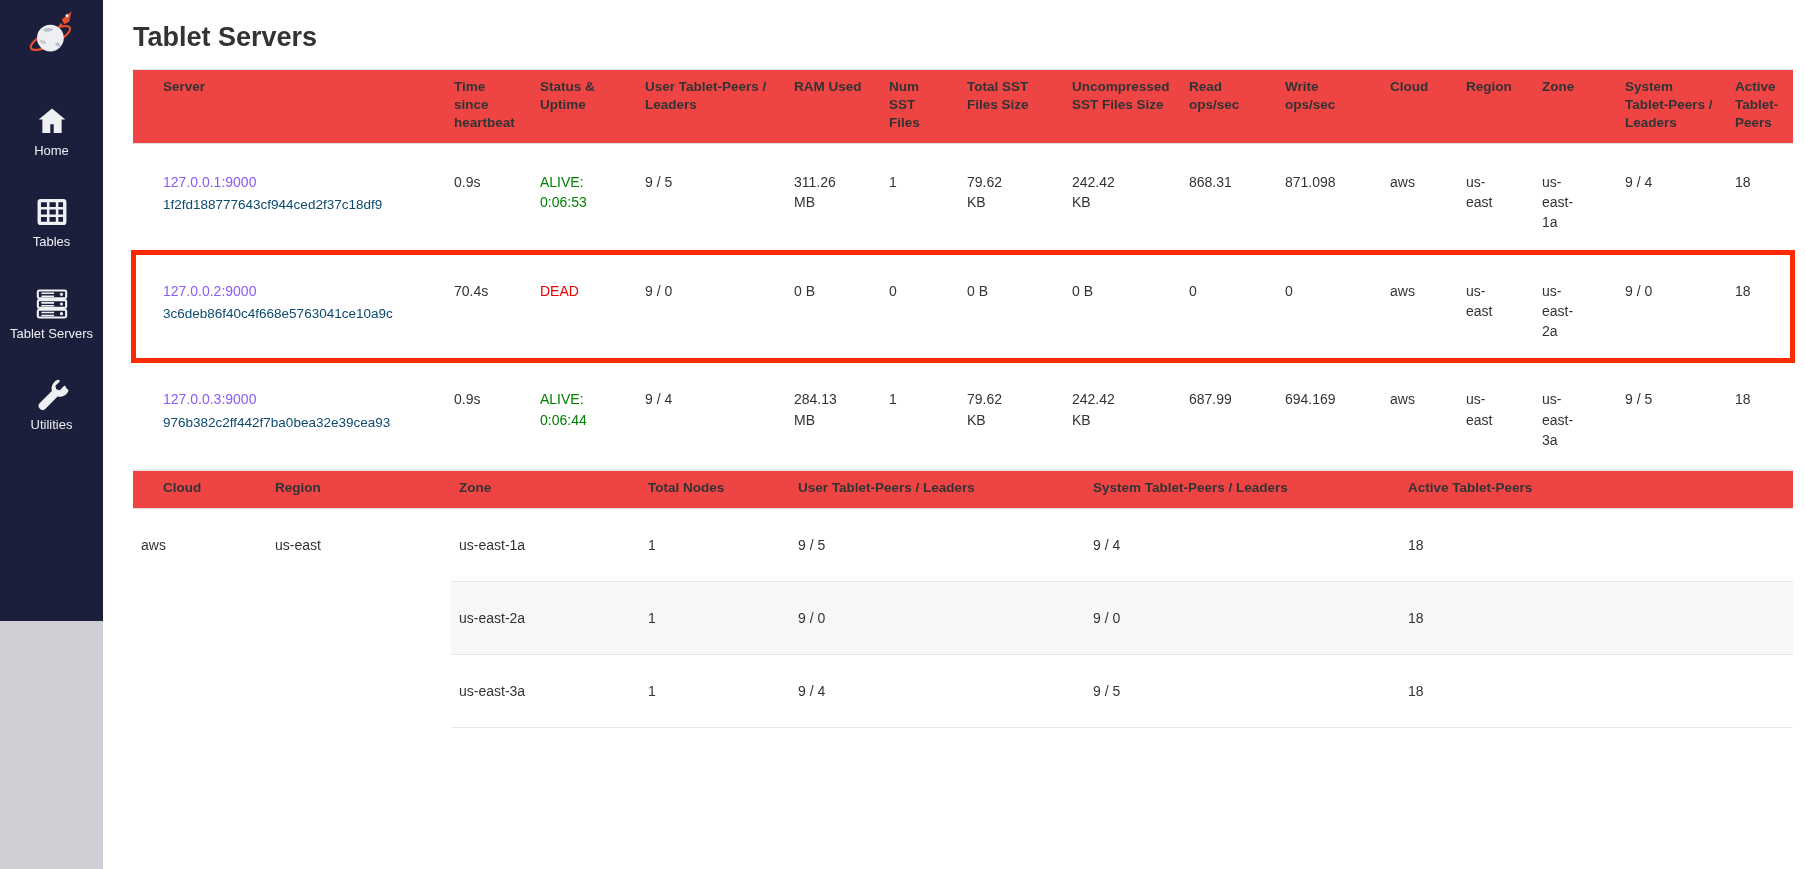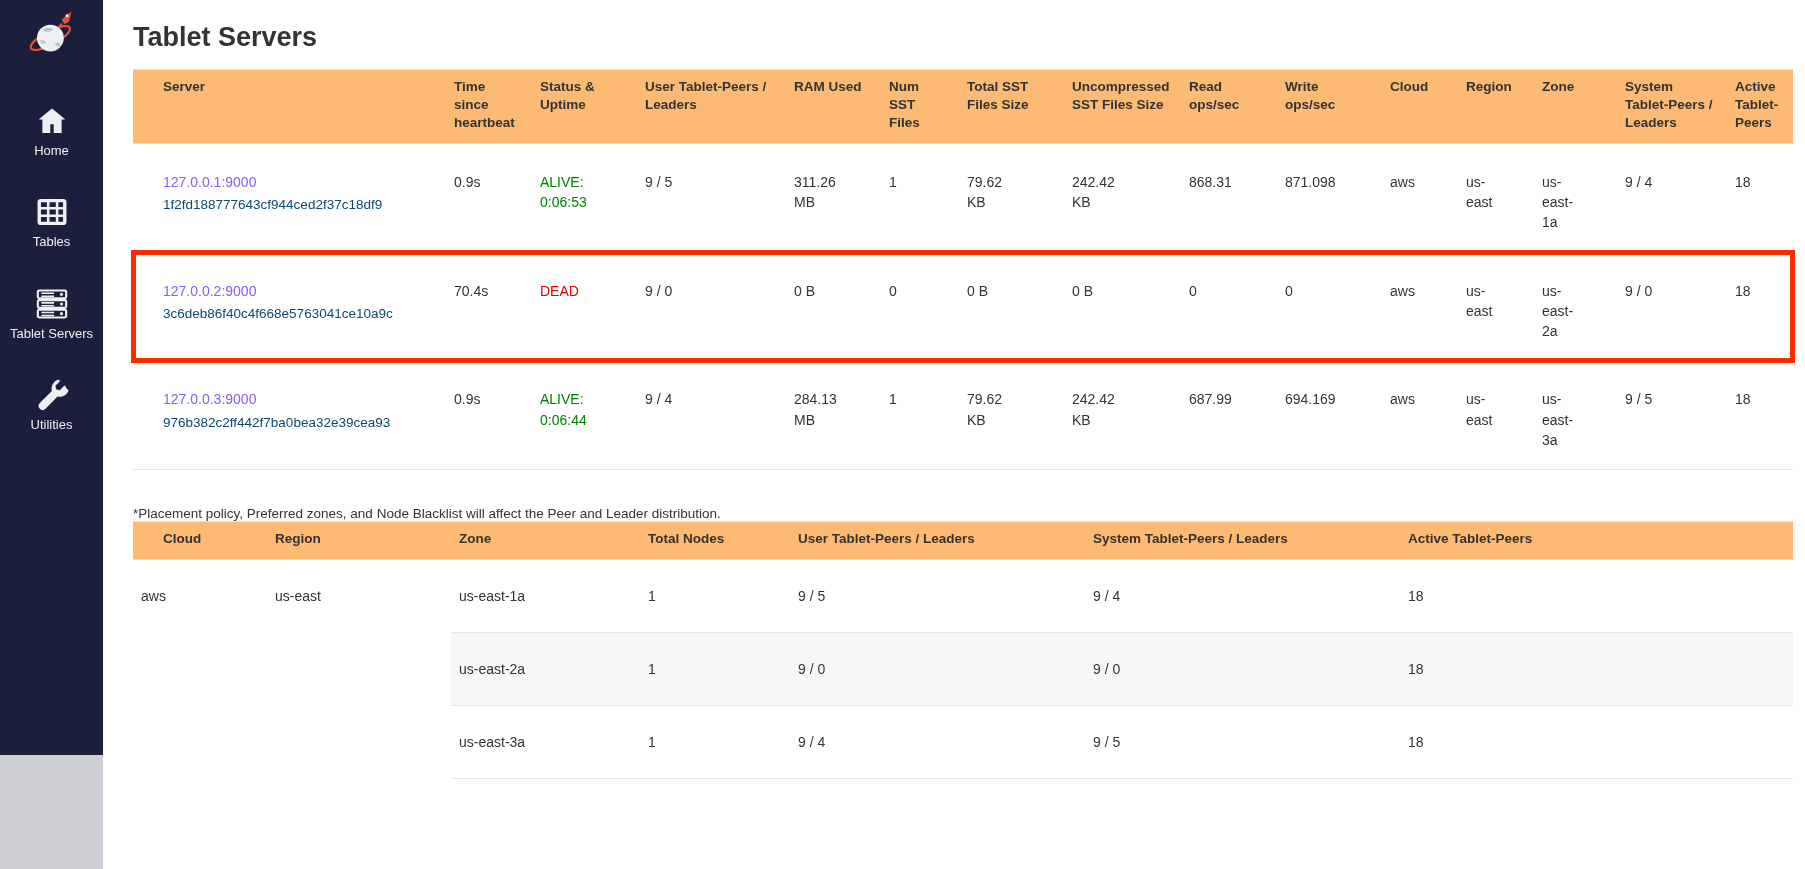--- a/index.html
+++ b/index.html
@@ -5,35 +5,35 @@
   html,body { margin:0; padding:0; }
   body {
     width:1805px; height:869px; overflow:hidden;
     font-family:"Liberation Sans","DejaVu Sans",sans-serif;
     color:#333; background:#fff;
     display:flex;
   }
   
   .sidebar { width:103px; flex:0 0 103px; background:#cdcfd4; display:flex; flex-direction:column; }
   .sidebar-inner {
-    background:#1c1f3b; height:755px; width:103px;
+    background:#1c1f3b; height:621px; width:103px;
     display:flex; flex-direction:column; align-items:center;
   }
   .logo { margin-top:8px; width:58px; height:52px; }
   .nav { margin-top:44px; display:flex; flex-direction:column; align-items:center; }
   .nav-item { display:flex; flex-direction:column; align-items:center; margin-bottom:37px; cursor:pointer; width:103px; }
   .nav-item svg { width:34px; height:34px; }
   .nav-label { color:#eef0f4; font-size:13px; margin-top:6px; text-align:center; line-height:1.1; }
   
   .main { flex:1; background:#fff; padding:16px 12px 0 30px; box-sizing:border-box; }
   h1.page-title { font-size:27px; font-weight:700; margin:6px 0 16px 0; color:#333; }
   h2.section-title { font-size:22px; font-weight:700; margin:16px 0 12px 0; color:#333; }
   table { border-collapse:collapse; table-layout:fixed; width:1660px; font-size:14px; }
   thead th {
-    background:#fdba74; text-align:left; font-size:13.5px; font-weight:700;
+    background:#ef4444; text-align:left; font-size:13.5px; font-weight:700;
     padding:8px 8px 10px 8px; vertical-align:top; line-height:1.35;
     border-top:1px solid #e3e3e3; border-bottom:1px solid #ddd; color:#333;
   }
   tbody td { vertical-align:top; padding:28px 8px 19px 8px; line-height:1.45; border-bottom:1px solid #e7e7e7; }
   th.first, td.first { padding-left:30px; }
   a.server-link { color:#8b5cf6; text-decoration:none; }
   .uuid { color:#0c4a6e; font-size:13.5px; margin-top:3px; }
   .status-alive { color:#008000; }
   .status-dead  { color:#e60000; }
   .row-highlight { outline:5px solid #ff2b00; outline-offset:-3px; }
@@ -214,21 +214,20 @@
         <td>694.169</td>
         <td>aws</td>
         <td><span class="wrap-40">us-east</span></td>
         <td><span class="wrap-46">us-east-3a</span></td>
         <td>9 / 5</td>
         <td>18</td>
       </tr>
     </tbody>
   </table>
 
-  <div class="footnote">*Placement policy, Preferred zones, and Node Blacklist will affect the Peer and Leader distribution.</div>
 
 
 
   <table class="zones">
     <colgroup>
       <col style="width:134px">
         <col style="width:184px">
         <col style="width:189px">
         <col style="width:150px">
       <col style="width:295px">

